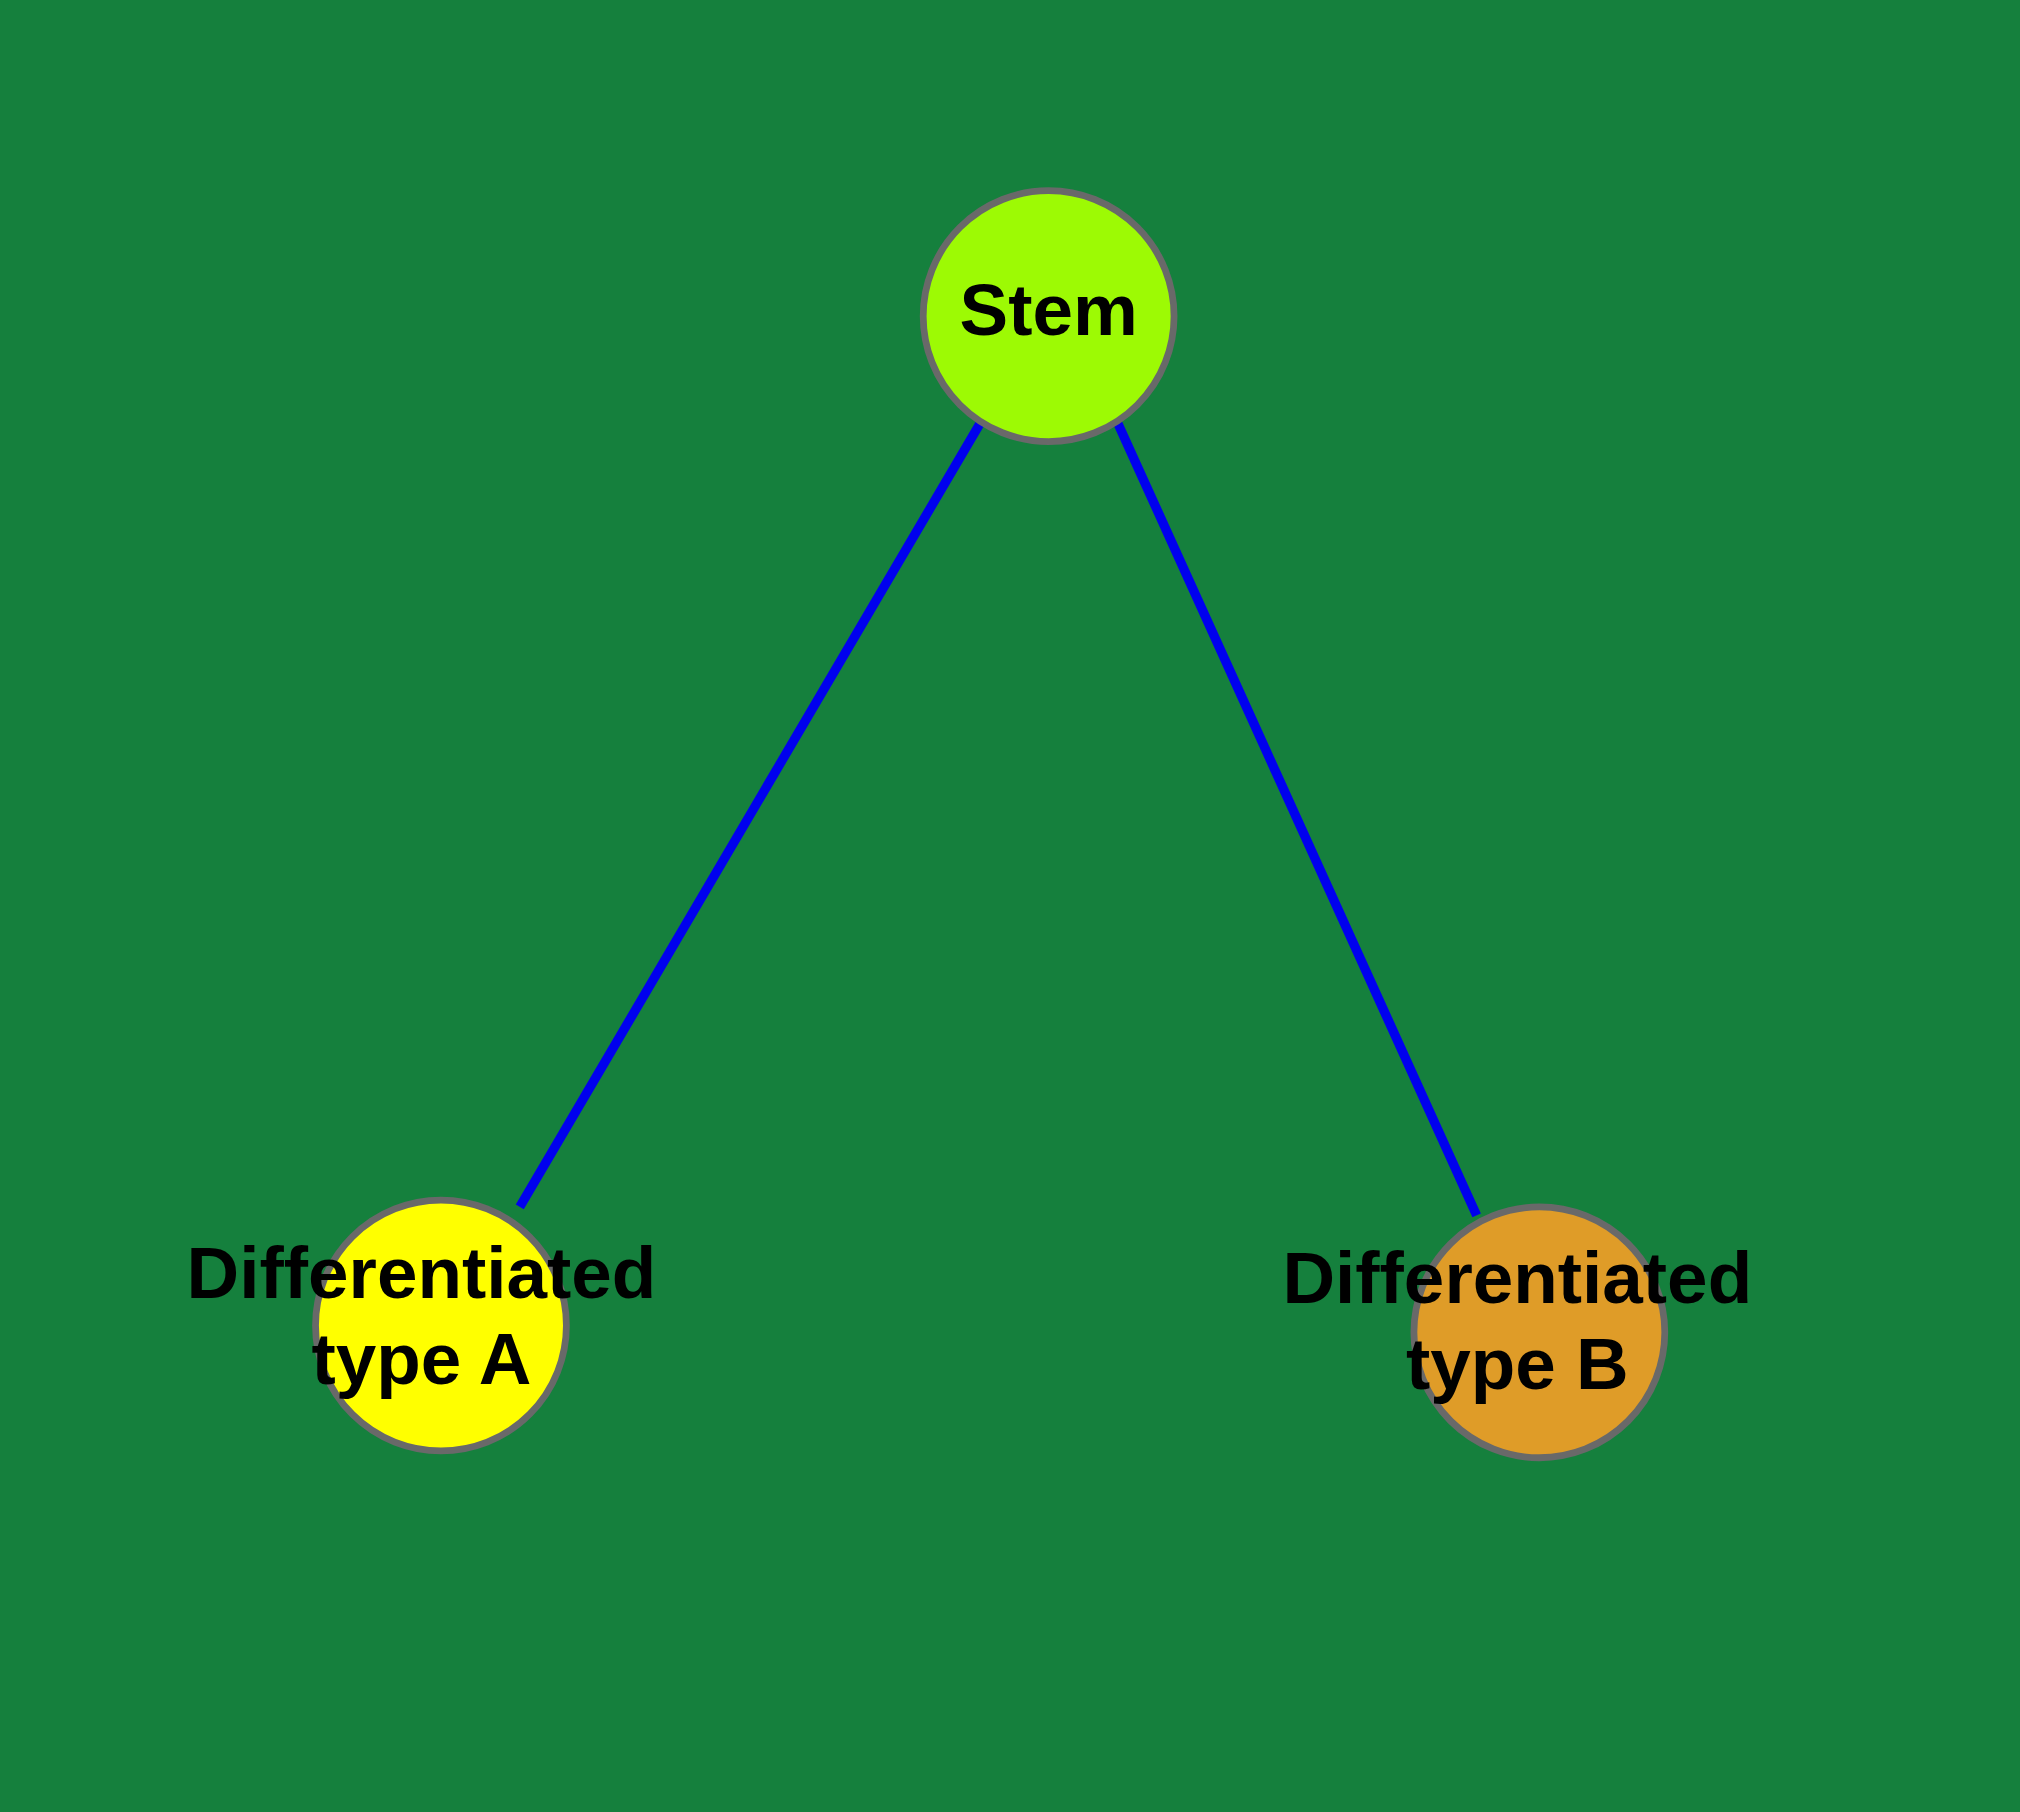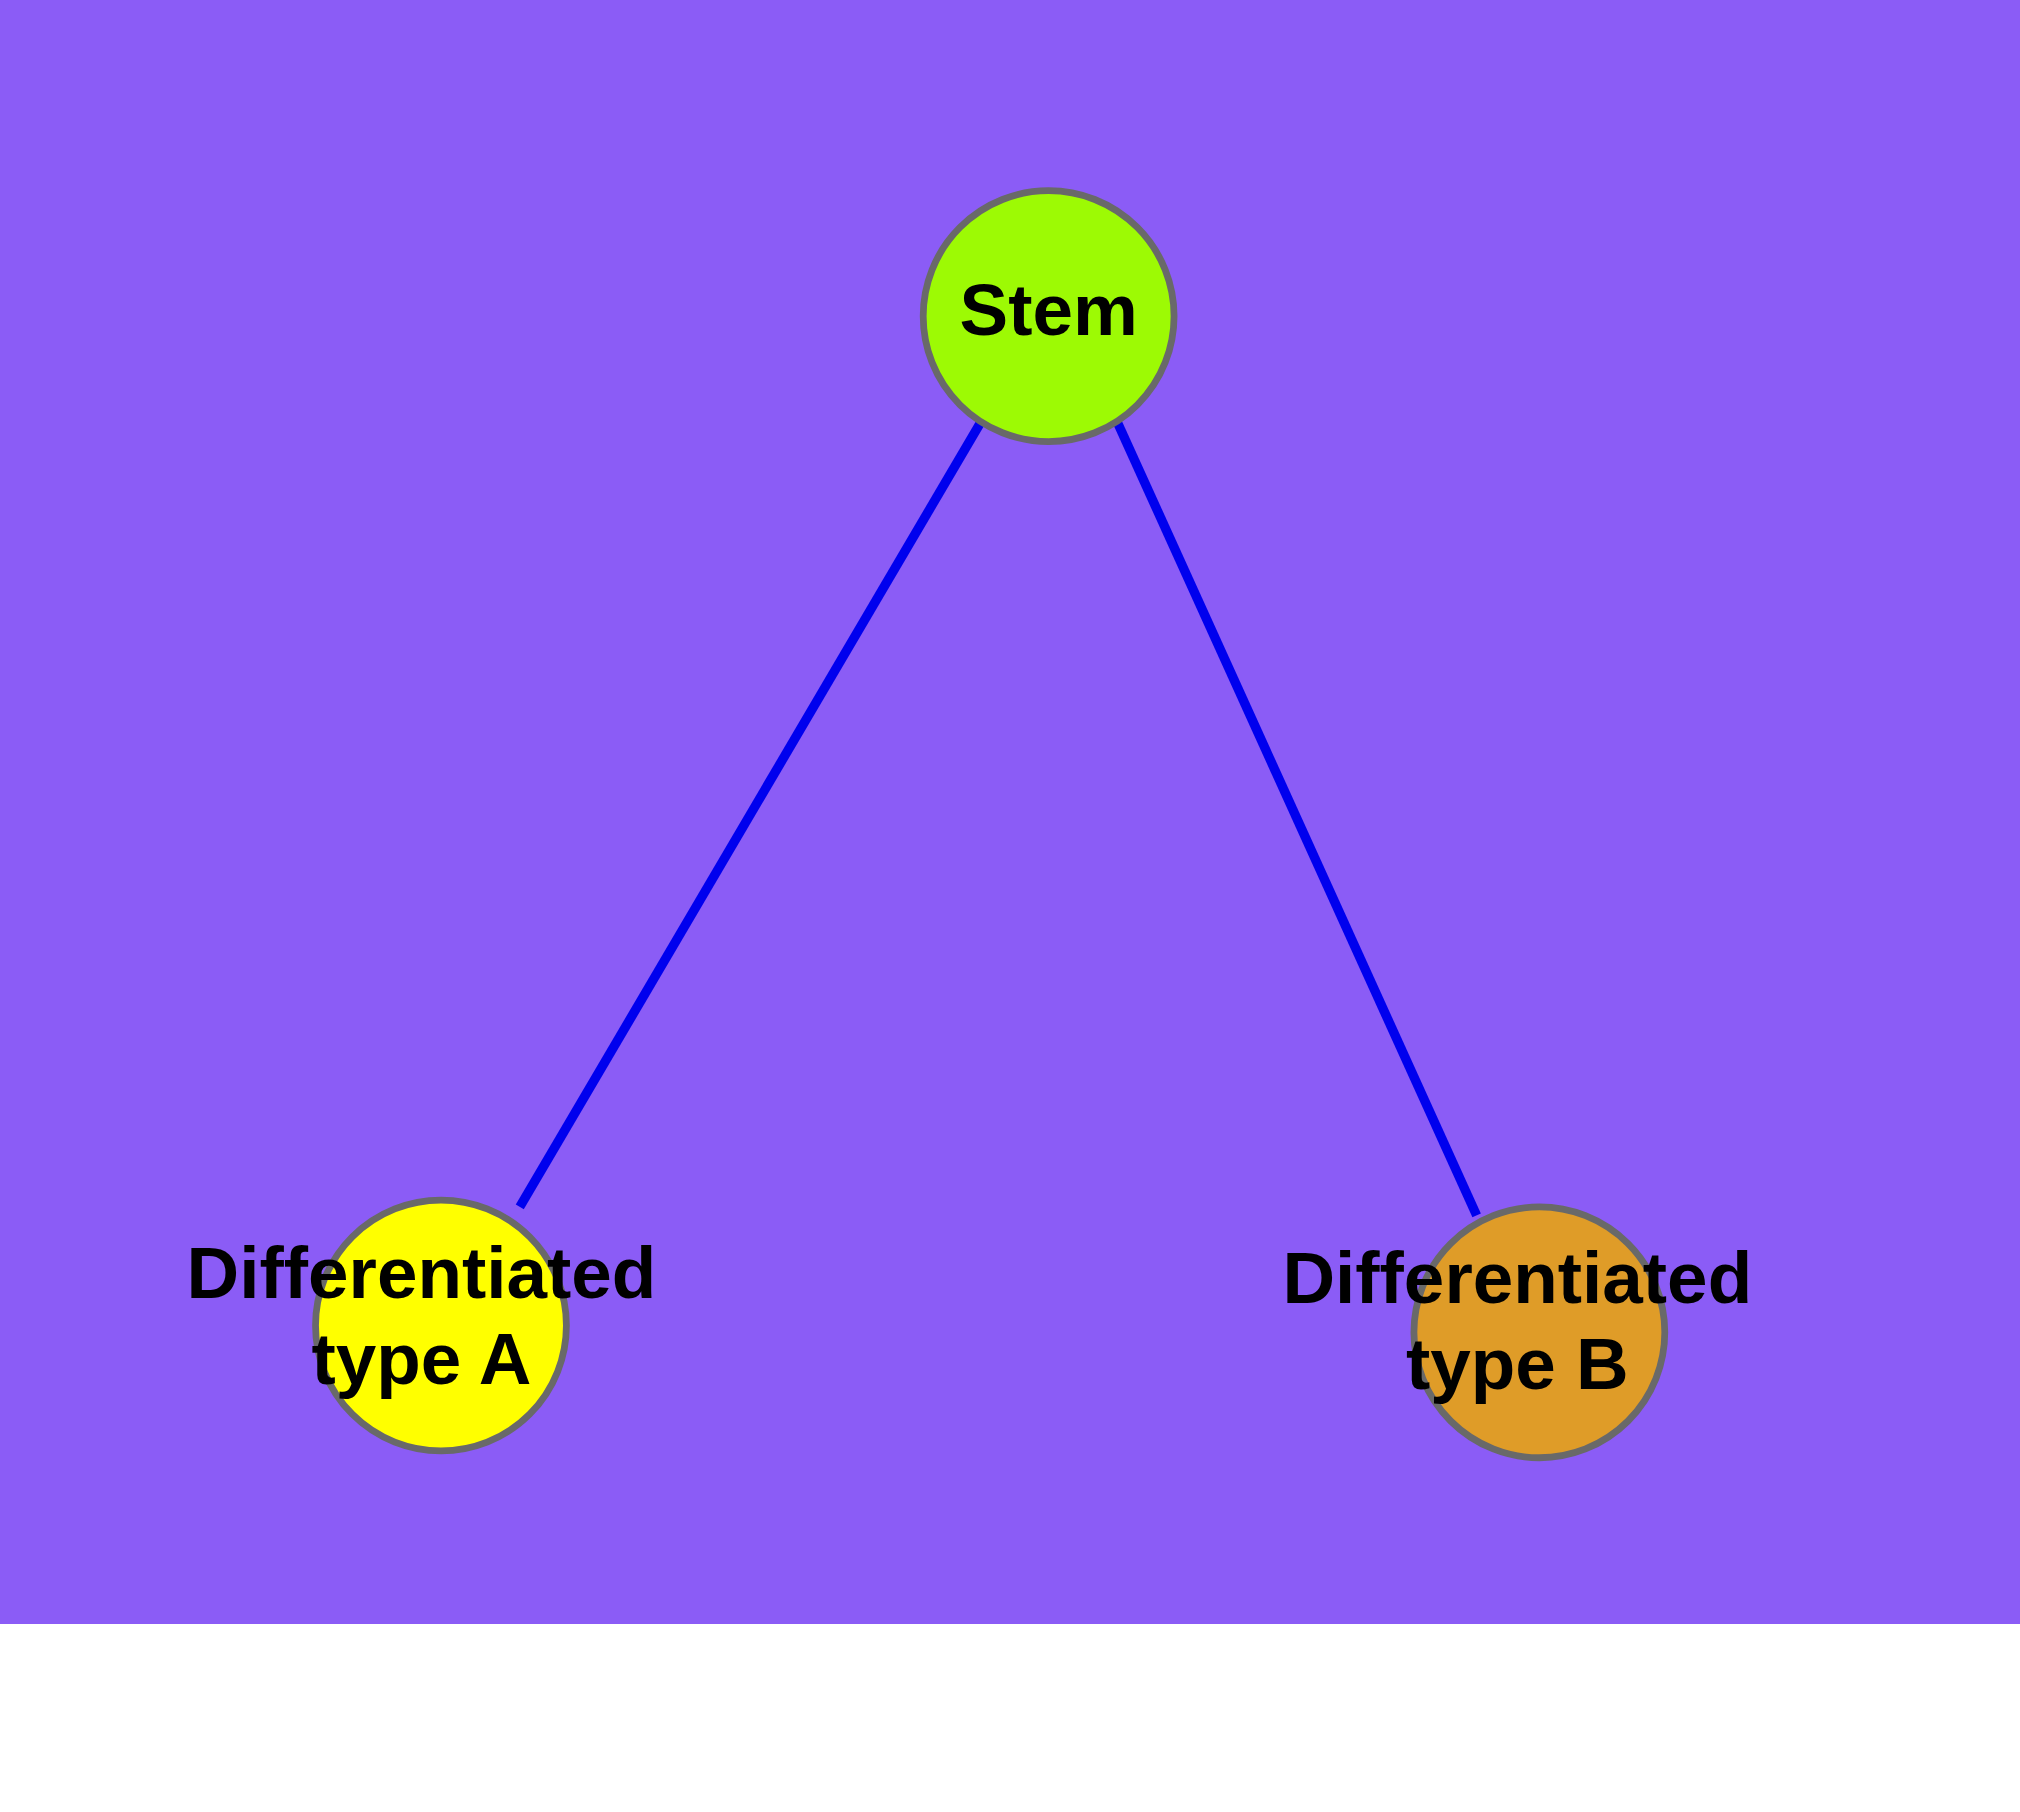--- a/index.html
+++ b/index.html
@@ -29,21 +29,21 @@
     text-anchor: middle;
     dominant-baseline: middle;
   }
   .edge-line {
     stroke-linecap: butt;
   }
 </style>
 </head>
 <body>
 
-<div id="canvas" style="background: #8b5cf6; width: 2021px; height: 1624px;">
+<div id="canvas" style="background: #15803d; width: 2021px; height: 1812px;">
   <svg id="graph-svg" viewBox="0 0 2384 2138" xmlns="http://www.w3.org/2000/svg">
 
     <g>
       <line class="edge-line" x1="1157" y1="498" x2="613" y2="1424" stroke="#0000ee" stroke-width="11"></line>
       <line class="edge-line" x1="1318" y1="498" x2="1742" y2="1434" stroke="#0000ee" stroke-width="11"></line>
     </g>
 
     <g>
       <g>
         <circle cx="1237" cy="373" r="148" fill="#9dfa04" stroke="#696969" stroke-width="8"></circle>

